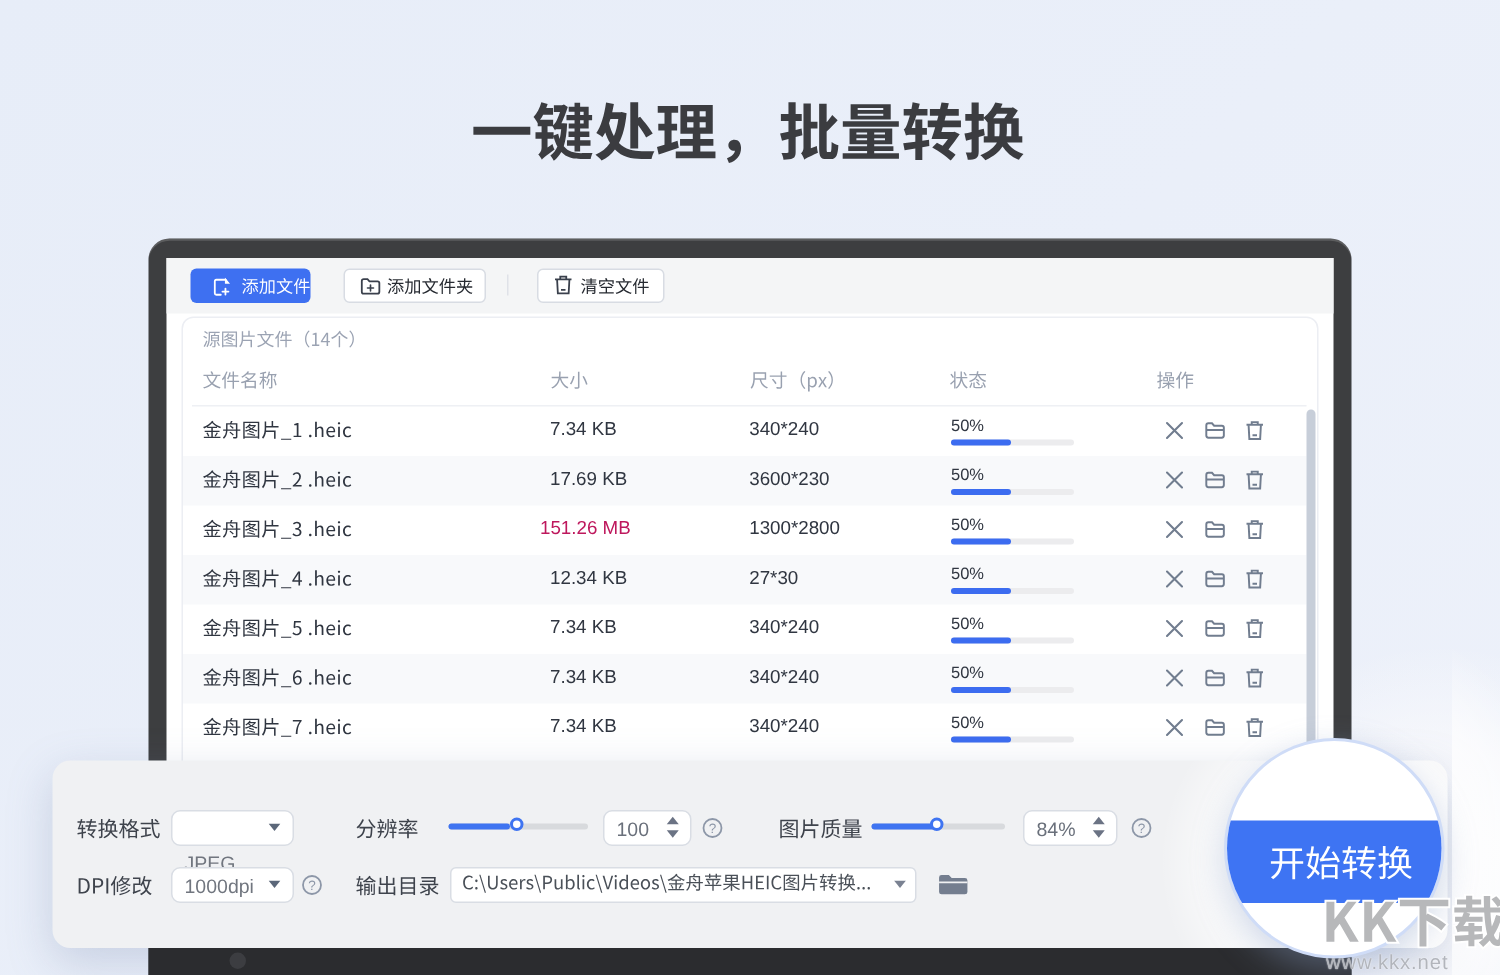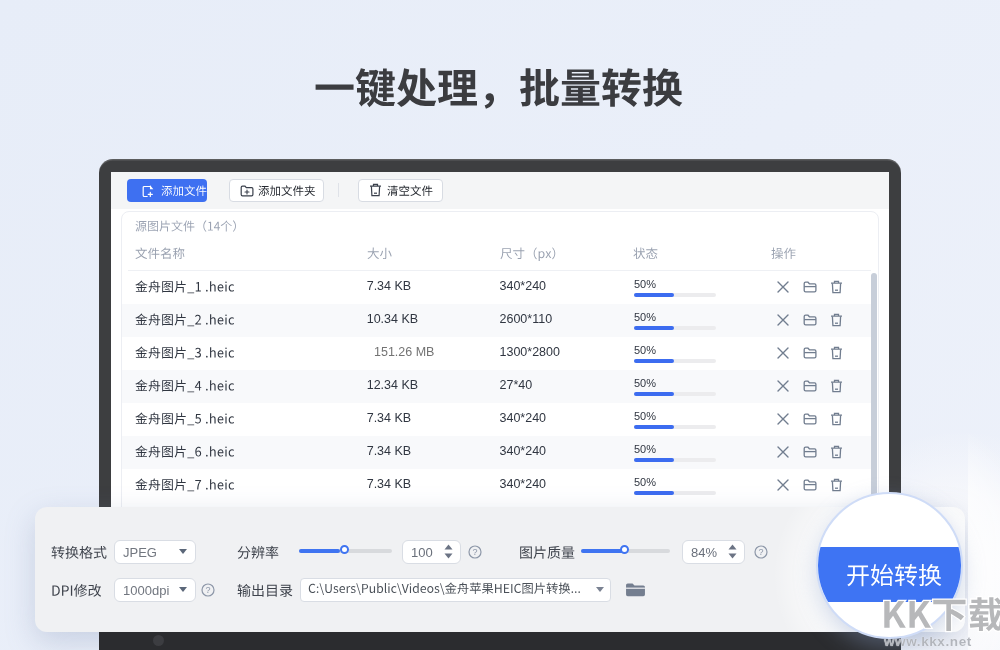--- a/index.html
+++ b/index.html
@@ -102,43 +102,43 @@
     <path d="M1 3.2 L12 3.2 M4.5 3 L4.5 1.4 L8.5 1.4 L8.5 3" fill="none" stroke="#717d8f" stroke-width="1.3"></path>
     <path d="M2.4 3.4 L2.9 12.6 L10.1 12.6 L10.6 3.4" fill="none" stroke="#717d8f" stroke-width="1.3"></path>
     <path d="M5 10.2 L8 10.2" stroke="#717d8f" stroke-width="1.3"></path>
   </svg>
 <div class="abs" style="left:121.5px;top:303.5px;width:749px;height:33px;background:#f8f9fb"></div>
 <div style="position:absolute;left:134.5px;top:311.4px">
     <svg width="101.8" height="17.3" viewBox="0 -13.4 101.8 17.3" style="display:block">
       <path fill="#303641" d="M2.5344 -2.7904C3.0208 -2.0608 3.52 -1.0496 3.7248 -0.43520000000000003L4.5568 -0.7936000000000001C4.352 -1.4208 3.8272000000000004 -2.3936 3.3280000000000003 -3.0976000000000004ZM9.3824 -3.1104000000000003C9.0624 -2.3936 8.4864 -1.3696000000000002 8.038400000000001 -0.7296L8.768 -0.4224C9.2288 -1.0112 9.8176 -1.9456 10.2912 -2.7520000000000002ZM6.3872 -10.8672C5.171200000000001 -8.96 2.8032 -7.462400000000001 0.384 -6.6816C0.64 -6.4512 0.896 -6.08 1.0496 -5.7984C1.7408000000000001 -6.0544 2.432 -6.3616 3.0848 -6.7328V-6.016H5.8624V-4.2752H1.4464000000000001V-3.3920000000000003H5.8624V-0.23040000000000002H0.8704000000000001V0.6528H11.955200000000001V-0.23040000000000002H6.873600000000001V-3.3920000000000003H11.3664V-4.2752H6.873600000000001V-6.016H9.7024V-6.8224C10.393600000000001 -6.4256 11.0976 -6.0928 11.763200000000001 -5.849600000000001C11.9168 -6.1056 12.2112 -6.4768 12.441600000000001 -6.6816C10.496 -7.296 8.217600000000001 -8.6272 6.9632000000000005 -10.0096L7.283200000000001 -10.4704ZM9.5488 -6.912H3.4048000000000003C4.5312 -7.5776 5.5680000000000005 -8.3968 6.412800000000001 -9.3312C7.2704 -8.448 8.384 -7.590400000000001 9.5488 -6.912Z M18.042 -7.3856C18.8356 -6.848000000000001 19.7316 -6.0544 20.1412 -5.5040000000000004L20.8196 -6.067200000000001C20.3844 -6.630400000000001 19.4628 -7.3984000000000005 18.682000000000002 -7.9104ZM17.9524 -3.0976000000000004C18.7844 -2.5472 19.7444 -1.7024000000000001 20.1924 -1.1264L20.870800000000003 -1.728C20.41 -2.3168 19.424400000000002 -3.1104000000000003 18.5924 -3.6352ZM18.9124 -10.7904C18.7972 -10.342400000000001 18.5796 -9.728 18.3748 -9.2416H15.7124V-5.4656V-5.107200000000001H13.7284V-4.2112H15.674000000000001C15.546000000000001 -2.624 15.0852 -0.8832000000000001 13.562000000000001 0.4096C13.7668 0.5376000000000001 14.1508 0.8704000000000001 14.2916 1.0624C15.9556 -0.3456 16.4804 -2.3936 16.6212 -4.2112H22.2788V-0.2944C22.2788 -0.07680000000000001 22.2148 0.0 21.9844 0.0C21.779600000000002 0.0128 21.037200000000002 0.0128 20.2692 -0.0128C20.41 0.2432 20.550800000000002 0.6656000000000001 20.5764 0.9344C21.651600000000002 0.9344 22.330000000000002 0.9216000000000001 22.7268 0.7552C23.123600000000003 0.5888 23.264400000000002 0.30720000000000003 23.264400000000002 -0.2816V-4.2112H25.21V-5.107200000000001H23.264400000000002V-9.2416H19.360400000000002C19.5908 -9.664 19.8468 -10.1632 20.0644 -10.649600000000001ZM16.6724 -8.345600000000001H22.2788V-5.107200000000001H16.6724V-5.4528Z M30.900000000000002 -3.5712C31.924 -3.3536 33.229600000000005 -2.9056 33.946400000000004 -2.5472L34.3432 -3.2C33.626400000000004 -3.5328000000000004 32.333600000000004 -3.9552 31.309600000000003 -4.16ZM29.62 -1.9456C31.386400000000002 -1.728 33.6008 -1.216 34.8296 -0.7808L35.252 -1.4976C34.010400000000004 -1.9072 31.796000000000003 -2.4064 30.068 -2.5984000000000003ZM27.1752 -10.1888V1.024H28.0968V0.4864H36.8776V1.024H37.8376V-10.1888ZM28.0968 -0.37120000000000003V-9.3184H36.8776V-0.37120000000000003ZM31.3992 -9.0624C30.7592 -8.0128 29.6584 -7.0144 28.5576 -6.3616C28.762400000000003 -6.2336 29.095200000000002 -5.9392000000000005 29.236 -5.7856000000000005C29.62 -6.0416 30.016800000000003 -6.348800000000001 30.413600000000002 -6.6944C30.797600000000003 -6.284800000000001 31.2712 -5.9008 31.7832 -5.5552C30.6952 -5.043200000000001 29.4664 -4.6592 28.3272 -4.4288C28.4936 -4.2496 28.698400000000003 -3.8784 28.788 -3.648C30.0424 -3.9424 31.386400000000002 -4.416 32.6024 -5.0688C33.6648 -4.4928 34.8808 -4.0576 36.0968 -3.7888C36.212 -4.0192000000000005 36.455200000000005 -4.352 36.6344 -4.518400000000001C35.508 -4.7232 34.381600000000006 -5.0688 33.3832 -5.5296C34.3432 -6.1568000000000005 35.1496 -6.8864 35.687200000000004 -7.7568L35.1368 -8.0768L34.996 -8.038400000000001H31.6808C31.8728 -8.281600000000001 32.052 -8.5248 32.205600000000004 -8.780800000000001ZM30.9384 -7.2064 31.028000000000002 -7.296H34.3432C33.882400000000004 -6.7968 33.268 -6.348800000000001 32.5768 -5.952C31.924 -6.3232 31.3608 -6.7456000000000005 30.9384 -7.2064Z M41.45400000000001 -10.4192V-6.1568000000000005C41.45400000000001 -3.8912 41.274800000000006 -1.5232 39.63640000000001 0.2944C39.8796 0.46080000000000004 40.22520000000001 0.8192 40.391600000000004 1.0496C41.56920000000001 -0.2432 42.09400000000001 -1.8048000000000002 42.29880000000001 -3.4176H47.7004V1.024H48.73720000000001V-4.4032H42.4012C42.439600000000006 -4.992 42.452400000000004 -5.5680000000000005 42.452400000000004 -6.1568000000000005V-6.4512H50.708400000000005V-7.436800000000001H47.098800000000004V-10.7392H46.08760000000001V-7.436800000000001H42.452400000000004V-10.4192Z M52.366400000000006 1.792H59.176V1.024H52.366400000000006Z M60.168400000000005 0.0H66.06920000000001V-1.0112H63.470800000000004C62.99720000000001 -1.0112 62.421200000000006 -0.9600000000000001 61.9348 -0.9216000000000001C64.13640000000001 -3.008 65.6212 -4.9152000000000005 65.6212 -6.7968C65.6212 -8.4608 64.5588 -9.5488 62.882000000000005 -9.5488C61.6916 -9.5488 60.872400000000006 -9.0112 60.117200000000004 -8.1792L60.7956 -7.5136C61.32040000000001 -8.1408 61.973200000000006 -8.601600000000001 62.741200000000006 -8.601600000000001C63.906000000000006 -8.601600000000001 64.4692 -7.8208 64.4692 -6.7456000000000005C64.4692 -5.1328000000000005 63.1124 -3.2640000000000002 60.168400000000005 -0.6912Z M71.85560000000001 0.16640000000000002C72.3164 0.16640000000000002 72.7004 -0.192 72.7004 -0.7168C72.7004 -1.2544 72.3164 -1.6128 71.85560000000001 -1.6128C71.382 -1.6128 71.0108 -1.2544 71.0108 -0.7168C71.0108 -0.192 71.382 0.16640000000000002 71.85560000000001 0.16640000000000002Z M75.06240000000001 0.0H76.24000000000001V-5.043200000000001C76.93120000000002 -5.7472 77.41760000000001 -6.1056 78.13440000000001 -6.1056C79.05600000000001 -6.1056 79.45280000000001 -5.5552 79.45280000000001 -4.2496V0.0H80.61760000000001V-4.4032C80.61760000000001 -6.1696 79.95200000000001 -7.1296 78.49280000000002 -7.1296C77.54560000000001 -7.1296 76.82880000000002 -6.6048 76.18880000000001 -5.9648L76.24000000000001 -7.3984000000000005V-10.1888H75.06240000000001Z M85.89800000000001 0.16640000000000002C86.8324 0.16640000000000002 87.57480000000001 -0.1408 88.17640000000002 -0.5376000000000001L87.7668 -1.3184C87.242 -0.9728 86.7044 -0.768 86.02600000000001 -0.768C84.70760000000001 -0.768 83.79880000000001 -1.7152 83.72200000000001 -3.2H88.4068C88.43240000000002 -3.3792 88.45800000000001 -3.6096000000000004 88.45800000000001 -3.8656C88.45800000000001 -5.849600000000001 87.45960000000001 -7.1296 85.6804 -7.1296C84.09320000000001 -7.1296 82.57000000000001 -5.7344 82.57000000000001 -3.4688000000000003C82.57000000000001 -1.1776 84.04200000000002 0.16640000000000002 85.89800000000001 0.16640000000000002ZM83.70920000000001 -4.032C83.85000000000001 -5.4144000000000005 84.72040000000001 -6.195200000000001 85.706 -6.195200000000001C86.79400000000001 -6.195200000000001 87.43400000000001 -5.44 87.43400000000001 -4.032Z M90.42320000000001 0.0H91.6008V-6.9504H90.42320000000001ZM91.01200000000001 -8.384C91.4728 -8.384 91.79280000000001 -8.6912 91.79280000000001 -9.1648C91.79280000000001 -9.6128 91.4728 -9.92 91.01200000000001 -9.92C90.55120000000001 -9.92 90.24400000000001 -9.6128 90.24400000000001 -9.1648C90.24400000000001 -8.6912 90.55120000000001 -8.384 91.01200000000001 -8.384Z M96.9324 0.16640000000000002C97.76440000000001 0.16640000000000002 98.558 -0.16640000000000002 99.18520000000001 -0.7040000000000001L98.67320000000001 -1.4976C98.238 -1.1136000000000001 97.6748 -0.8064 97.0348 -0.8064C95.7548 -0.8064 94.8844 -1.8688 94.8844 -3.4688000000000003C94.8844 -5.0688 95.80600000000001 -6.144 97.0732 -6.144C97.61080000000001 -6.144 98.0588 -5.9008 98.4556 -5.542400000000001L99.04440000000001 -6.3104000000000005C98.558 -6.7456000000000005 97.9308 -7.1296 97.022 -7.1296C95.23 -7.1296 93.6812 -5.7856000000000005 93.6812 -3.4688000000000003C93.6812 -1.1648 95.0892 0.16640000000000002 96.9324 0.16640000000000002Z"></path>
     </svg>
   </div>
-<div class="abs" style="left:366.7px;top:312.0px;font-size:12.5px;color:#303641">10.34 KB</div>
-<div class="abs" style="left:499.5px;top:312.0px;font-size:12.5px;color:#303641">2600*110</div>
+<div class="abs" style="left:366.7px;top:312.0px;font-size:12.5px;color:#303641">17.69 KB</div>
+<div class="abs" style="left:499.5px;top:312.0px;font-size:12.5px;color:#303641">3600*230</div>
 <div class="abs" style="left:634px;top:310.5px;font-size:11px;color:#303641">50%</div>
 <div class="abs" style="left:634px;top:326.0px;width:82px;height:3.5px;border-radius:2px;background:#ececee"></div>
 <div class="abs" style="left:634px;top:326.0px;width:40px;height:3.5px;border-radius:2px;background:#3c6cf0"></div>
 <svg style="position:absolute;left:777.0px;top:314.0px" width="12" height="12">
     <path d="M1 1 L11 11 M11 1 L1 11" stroke="#717d8f" stroke-width="1.4" stroke-linecap="round"></path>
   </svg>
 <svg style="position:absolute;left:803px;top:314.0px" width="14" height="12" viewBox="0 0 14 12">
     <path d="M1.2 2.6 Q1.2 1.2 2.6 1.2 L5 1.2 L6.4 2.8 L11.6 2.8 Q12.9 2.8 12.9 4.2 L12.9 9.4 Q12.9 10.8 11.5 10.8 L2.6 10.8 Q1.2 10.8 1.2 9.4 Z" fill="none" stroke="#717d8f" stroke-width="1.3"></path>
     <path d="M1.2 5.6 L12.9 5.6" stroke="#717d8f" stroke-width="1.3"></path>
   </svg>
 <svg style="position:absolute;left:829.5px;top:313.0px" width="13" height="14" viewBox="0 0 13 14">
     <path d="M1 3.2 L12 3.2 M4.5 3 L4.5 1.4 L8.5 1.4 L8.5 3" fill="none" stroke="#717d8f" stroke-width="1.3"></path>
     <path d="M2.4 3.4 L2.9 12.6 L10.1 12.6 L10.6 3.4" fill="none" stroke="#717d8f" stroke-width="1.3"></path>
     <path d="M5 10.2 L8 10.2" stroke="#717d8f" stroke-width="1.3"></path>
   </svg>
 <div style="position:absolute;left:134.5px;top:344.4px">
     <svg width="101.8" height="17.3" viewBox="0 -13.4 101.8 17.3" style="display:block">
       <path fill="#303641" d="M2.5344 -2.7904C3.0208 -2.0608 3.52 -1.0496 3.7248 -0.43520000000000003L4.5568 -0.7936000000000001C4.352 -1.4208 3.8272000000000004 -2.3936 3.3280000000000003 -3.0976000000000004ZM9.3824 -3.1104000000000003C9.0624 -2.3936 8.4864 -1.3696000000000002 8.038400000000001 -0.7296L8.768 -0.4224C9.2288 -1.0112 9.8176 -1.9456 10.2912 -2.7520000000000002ZM6.3872 -10.8672C5.171200000000001 -8.96 2.8032 -7.462400000000001 0.384 -6.6816C0.64 -6.4512 0.896 -6.08 1.0496 -5.7984C1.7408000000000001 -6.0544 2.432 -6.3616 3.0848 -6.7328V-6.016H5.8624V-4.2752H1.4464000000000001V-3.3920000000000003H5.8624V-0.23040000000000002H0.8704000000000001V0.6528H11.955200000000001V-0.23040000000000002H6.873600000000001V-3.3920000000000003H11.3664V-4.2752H6.873600000000001V-6.016H9.7024V-6.8224C10.393600000000001 -6.4256 11.0976 -6.0928 11.763200000000001 -5.849600000000001C11.9168 -6.1056 12.2112 -6.4768 12.441600000000001 -6.6816C10.496 -7.296 8.217600000000001 -8.6272 6.9632000000000005 -10.0096L7.283200000000001 -10.4704ZM9.5488 -6.912H3.4048000000000003C4.5312 -7.5776 5.5680000000000005 -8.3968 6.412800000000001 -9.3312C7.2704 -8.448 8.384 -7.590400000000001 9.5488 -6.912Z M18.042 -7.3856C18.8356 -6.848000000000001 19.7316 -6.0544 20.1412 -5.5040000000000004L20.8196 -6.067200000000001C20.3844 -6.630400000000001 19.4628 -7.3984000000000005 18.682000000000002 -7.9104ZM17.9524 -3.0976000000000004C18.7844 -2.5472 19.7444 -1.7024000000000001 20.1924 -1.1264L20.870800000000003 -1.728C20.41 -2.3168 19.424400000000002 -3.1104000000000003 18.5924 -3.6352ZM18.9124 -10.7904C18.7972 -10.342400000000001 18.5796 -9.728 18.3748 -9.2416H15.7124V-5.4656V-5.107200000000001H13.7284V-4.2112H15.674000000000001C15.546000000000001 -2.624 15.0852 -0.8832000000000001 13.562000000000001 0.4096C13.7668 0.5376000000000001 14.1508 0.8704000000000001 14.2916 1.0624C15.9556 -0.3456 16.4804 -2.3936 16.6212 -4.2112H22.2788V-0.2944C22.2788 -0.07680000000000001 22.2148 0.0 21.9844 0.0C21.779600000000002 0.0128 21.037200000000002 0.0128 20.2692 -0.0128C20.41 0.2432 20.550800000000002 0.6656000000000001 20.5764 0.9344C21.651600000000002 0.9344 22.330000000000002 0.9216000000000001 22.7268 0.7552C23.123600000000003 0.5888 23.264400000000002 0.30720000000000003 23.264400000000002 -0.2816V-4.2112H25.21V-5.107200000000001H23.264400000000002V-9.2416H19.360400000000002C19.5908 -9.664 19.8468 -10.1632 20.0644 -10.649600000000001ZM16.6724 -8.345600000000001H22.2788V-5.107200000000001H16.6724V-5.4528Z M30.900000000000002 -3.5712C31.924 -3.3536 33.229600000000005 -2.9056 33.946400000000004 -2.5472L34.3432 -3.2C33.626400000000004 -3.5328000000000004 32.333600000000004 -3.9552 31.309600000000003 -4.16ZM29.62 -1.9456C31.386400000000002 -1.728 33.6008 -1.216 34.8296 -0.7808L35.252 -1.4976C34.010400000000004 -1.9072 31.796000000000003 -2.4064 30.068 -2.5984000000000003ZM27.1752 -10.1888V1.024H28.0968V0.4864H36.8776V1.024H37.8376V-10.1888ZM28.0968 -0.37120000000000003V-9.3184H36.8776V-0.37120000000000003ZM31.3992 -9.0624C30.7592 -8.0128 29.6584 -7.0144 28.5576 -6.3616C28.762400000000003 -6.2336 29.095200000000002 -5.9392000000000005 29.236 -5.7856000000000005C29.62 -6.0416 30.016800000000003 -6.348800000000001 30.413600000000002 -6.6944C30.797600000000003 -6.284800000000001 31.2712 -5.9008 31.7832 -5.5552C30.6952 -5.043200000000001 29.4664 -4.6592 28.3272 -4.4288C28.4936 -4.2496 28.698400000000003 -3.8784 28.788 -3.648C30.0424 -3.9424 31.386400000000002 -4.416 32.6024 -5.0688C33.6648 -4.4928 34.8808 -4.0576 36.0968 -3.7888C36.212 -4.0192000000000005 36.455200000000005 -4.352 36.6344 -4.518400000000001C35.508 -4.7232 34.381600000000006 -5.0688 33.3832 -5.5296C34.3432 -6.1568000000000005 35.1496 -6.8864 35.687200000000004 -7.7568L35.1368 -8.0768L34.996 -8.038400000000001H31.6808C31.8728 -8.281600000000001 32.052 -8.5248 32.205600000000004 -8.780800000000001ZM30.9384 -7.2064 31.028000000000002 -7.296H34.3432C33.882400000000004 -6.7968 33.268 -6.348800000000001 32.5768 -5.952C31.924 -6.3232 31.3608 -6.7456000000000005 30.9384 -7.2064Z M41.45400000000001 -10.4192V-6.1568000000000005C41.45400000000001 -3.8912 41.274800000000006 -1.5232 39.63640000000001 0.2944C39.8796 0.46080000000000004 40.22520000000001 0.8192 40.391600000000004 1.0496C41.56920000000001 -0.2432 42.09400000000001 -1.8048000000000002 42.29880000000001 -3.4176H47.7004V1.024H48.73720000000001V-4.4032H42.4012C42.439600000000006 -4.992 42.452400000000004 -5.5680000000000005 42.452400000000004 -6.1568000000000005V-6.4512H50.708400000000005V-7.436800000000001H47.098800000000004V-10.7392H46.08760000000001V-7.436800000000001H42.452400000000004V-10.4192Z M52.366400000000006 1.792H59.176V1.024H52.366400000000006Z M62.9716 0.16640000000000002C64.64840000000001 0.16640000000000002 65.9924 -0.8320000000000001 65.9924 -2.5088C65.9924 -3.8016 65.1092 -4.6208 64.00840000000001 -4.889600000000001V-4.953600000000001C65.0068 -5.2992 65.67240000000001 -6.067200000000001 65.67240000000001 -7.2064C65.67240000000001 -8.6912 64.52040000000001 -9.5488 62.93320000000001 -9.5488C61.858000000000004 -9.5488 61.026 -9.0752 60.322 -8.4352L60.949200000000005 -7.6928C61.4868 -8.230400000000001 62.1396 -8.601600000000001 62.894800000000004 -8.601600000000001C63.8804 -8.601600000000001 64.482 -8.0128 64.482 -7.1168000000000005C64.482 -6.1056 63.8292 -5.324800000000001 61.8836 -5.324800000000001V-4.4288C64.0596 -4.4288 64.802 -3.6864000000000003 64.802 -2.5472C64.802 -1.472 64.02120000000001 -0.8064 62.894800000000004 -0.8064C61.83240000000001 -0.8064 61.128400000000006 -1.3184 60.578 -1.8816000000000002L59.976400000000005 -1.1264C60.5908 -0.448 61.51240000000001 0.16640000000000002 62.9716 0.16640000000000002Z M71.85560000000001 0.16640000000000002C72.3164 0.16640000000000002 72.7004 -0.192 72.7004 -0.7168C72.7004 -1.2544 72.3164 -1.6128 71.85560000000001 -1.6128C71.382 -1.6128 71.0108 -1.2544 71.0108 -0.7168C71.0108 -0.192 71.382 0.16640000000000002 71.85560000000001 0.16640000000000002Z M75.06240000000001 0.0H76.24000000000001V-5.043200000000001C76.93120000000002 -5.7472 77.41760000000001 -6.1056 78.13440000000001 -6.1056C79.05600000000001 -6.1056 79.45280000000001 -5.5552 79.45280000000001 -4.2496V0.0H80.61760000000001V-4.4032C80.61760000000001 -6.1696 79.95200000000001 -7.1296 78.49280000000002 -7.1296C77.54560000000001 -7.1296 76.82880000000002 -6.6048 76.18880000000001 -5.9648L76.24000000000001 -7.3984000000000005V-10.1888H75.06240000000001Z M85.89800000000001 0.16640000000000002C86.8324 0.16640000000000002 87.57480000000001 -0.1408 88.17640000000002 -0.5376000000000001L87.7668 -1.3184C87.242 -0.9728 86.7044 -0.768 86.02600000000001 -0.768C84.70760000000001 -0.768 83.79880000000001 -1.7152 83.72200000000001 -3.2H88.4068C88.43240000000002 -3.3792 88.45800000000001 -3.6096000000000004 88.45800000000001 -3.8656C88.45800000000001 -5.849600000000001 87.45960000000001 -7.1296 85.6804 -7.1296C84.09320000000001 -7.1296 82.57000000000001 -5.7344 82.57000000000001 -3.4688000000000003C82.57000000000001 -1.1776 84.04200000000002 0.16640000000000002 85.89800000000001 0.16640000000000002ZM83.70920000000001 -4.032C83.85000000000001 -5.4144000000000005 84.72040000000001 -6.195200000000001 85.706 -6.195200000000001C86.79400000000001 -6.195200000000001 87.43400000000001 -5.44 87.43400000000001 -4.032Z M90.42320000000001 0.0H91.6008V-6.9504H90.42320000000001ZM91.01200000000001 -8.384C91.4728 -8.384 91.79280000000001 -8.6912 91.79280000000001 -9.1648C91.79280000000001 -9.6128 91.4728 -9.92 91.01200000000001 -9.92C90.55120000000001 -9.92 90.24400000000001 -9.6128 90.24400000000001 -9.1648C90.24400000000001 -8.6912 90.55120000000001 -8.384 91.01200000000001 -8.384Z M96.9324 0.16640000000000002C97.76440000000001 0.16640000000000002 98.558 -0.16640000000000002 99.18520000000001 -0.7040000000000001L98.67320000000001 -1.4976C98.238 -1.1136000000000001 97.6748 -0.8064 97.0348 -0.8064C95.7548 -0.8064 94.8844 -1.8688 94.8844 -3.4688000000000003C94.8844 -5.0688 95.80600000000001 -6.144 97.0732 -6.144C97.61080000000001 -6.144 98.0588 -5.9008 98.4556 -5.542400000000001L99.04440000000001 -6.3104000000000005C98.558 -6.7456000000000005 97.9308 -7.1296 97.022 -7.1296C95.23 -7.1296 93.6812 -5.7856000000000005 93.6812 -3.4688000000000003C93.6812 -1.1648 95.0892 0.16640000000000002 96.9324 0.16640000000000002Z"></path>
     </svg>
   </div>
-<div class="abs" style="left:374px;top:345.0px;font-size:12.5px;color:#737373">151.26 MB</div>
+<div class="abs" style="left:360px;top:345.0px;font-size:12.5px;color:#be185d">151.26 MB</div>
 <div class="abs" style="left:499.5px;top:345.0px;font-size:12.5px;color:#303641">1300*2800</div>
 <div class="abs" style="left:634px;top:343.5px;font-size:11px;color:#303641">50%</div>
 <div class="abs" style="left:634px;top:359.0px;width:82px;height:3.5px;border-radius:2px;background:#ececee"></div>
 <div class="abs" style="left:634px;top:359.0px;width:40px;height:3.5px;border-radius:2px;background:#3c6cf0"></div>
 <svg style="position:absolute;left:777.0px;top:347.0px" width="12" height="12">
     <path d="M1 1 L11 11 M11 1 L1 11" stroke="#717d8f" stroke-width="1.4" stroke-linecap="round"></path>
   </svg>
 <svg style="position:absolute;left:803px;top:347.0px" width="14" height="12" viewBox="0 0 14 12">
     <path d="M1.2 2.6 Q1.2 1.2 2.6 1.2 L5 1.2 L6.4 2.8 L11.6 2.8 Q12.9 2.8 12.9 4.2 L12.9 9.4 Q12.9 10.8 11.5 10.8 L2.6 10.8 Q1.2 10.8 1.2 9.4 Z" fill="none" stroke="#717d8f" stroke-width="1.3"></path>
     <path d="M1.2 5.6 L12.9 5.6" stroke="#717d8f" stroke-width="1.3"></path>
@@ -148,21 +148,21 @@
     <path d="M2.4 3.4 L2.9 12.6 L10.1 12.6 L10.6 3.4" fill="none" stroke="#717d8f" stroke-width="1.3"></path>
     <path d="M5 10.2 L8 10.2" stroke="#717d8f" stroke-width="1.3"></path>
   </svg>
 <div class="abs" style="left:121.5px;top:369.5px;width:749px;height:33px;background:#f8f9fb"></div>
 <div style="position:absolute;left:134.5px;top:377.4px">
     <svg width="101.8" height="17.3" viewBox="0 -13.4 101.8 17.3" style="display:block">
       <path fill="#303641" d="M2.5344 -2.7904C3.0208 -2.0608 3.52 -1.0496 3.7248 -0.43520000000000003L4.5568 -0.7936000000000001C4.352 -1.4208 3.8272000000000004 -2.3936 3.3280000000000003 -3.0976000000000004ZM9.3824 -3.1104000000000003C9.0624 -2.3936 8.4864 -1.3696000000000002 8.038400000000001 -0.7296L8.768 -0.4224C9.2288 -1.0112 9.8176 -1.9456 10.2912 -2.7520000000000002ZM6.3872 -10.8672C5.171200000000001 -8.96 2.8032 -7.462400000000001 0.384 -6.6816C0.64 -6.4512 0.896 -6.08 1.0496 -5.7984C1.7408000000000001 -6.0544 2.432 -6.3616 3.0848 -6.7328V-6.016H5.8624V-4.2752H1.4464000000000001V-3.3920000000000003H5.8624V-0.23040000000000002H0.8704000000000001V0.6528H11.955200000000001V-0.23040000000000002H6.873600000000001V-3.3920000000000003H11.3664V-4.2752H6.873600000000001V-6.016H9.7024V-6.8224C10.393600000000001 -6.4256 11.0976 -6.0928 11.763200000000001 -5.849600000000001C11.9168 -6.1056 12.2112 -6.4768 12.441600000000001 -6.6816C10.496 -7.296 8.217600000000001 -8.6272 6.9632000000000005 -10.0096L7.283200000000001 -10.4704ZM9.5488 -6.912H3.4048000000000003C4.5312 -7.5776 5.5680000000000005 -8.3968 6.412800000000001 -9.3312C7.2704 -8.448 8.384 -7.590400000000001 9.5488 -6.912Z M18.042 -7.3856C18.8356 -6.848000000000001 19.7316 -6.0544 20.1412 -5.5040000000000004L20.8196 -6.067200000000001C20.3844 -6.630400000000001 19.4628 -7.3984000000000005 18.682000000000002 -7.9104ZM17.9524 -3.0976000000000004C18.7844 -2.5472 19.7444 -1.7024000000000001 20.1924 -1.1264L20.870800000000003 -1.728C20.41 -2.3168 19.424400000000002 -3.1104000000000003 18.5924 -3.6352ZM18.9124 -10.7904C18.7972 -10.342400000000001 18.5796 -9.728 18.3748 -9.2416H15.7124V-5.4656V-5.107200000000001H13.7284V-4.2112H15.674000000000001C15.546000000000001 -2.624 15.0852 -0.8832000000000001 13.562000000000001 0.4096C13.7668 0.5376000000000001 14.1508 0.8704000000000001 14.2916 1.0624C15.9556 -0.3456 16.4804 -2.3936 16.6212 -4.2112H22.2788V-0.2944C22.2788 -0.07680000000000001 22.2148 0.0 21.9844 0.0C21.779600000000002 0.0128 21.037200000000002 0.0128 20.2692 -0.0128C20.41 0.2432 20.550800000000002 0.6656000000000001 20.5764 0.9344C21.651600000000002 0.9344 22.330000000000002 0.9216000000000001 22.7268 0.7552C23.123600000000003 0.5888 23.264400000000002 0.30720000000000003 23.264400000000002 -0.2816V-4.2112H25.21V-5.107200000000001H23.264400000000002V-9.2416H19.360400000000002C19.5908 -9.664 19.8468 -10.1632 20.0644 -10.649600000000001ZM16.6724 -8.345600000000001H22.2788V-5.107200000000001H16.6724V-5.4528Z M30.900000000000002 -3.5712C31.924 -3.3536 33.229600000000005 -2.9056 33.946400000000004 -2.5472L34.3432 -3.2C33.626400000000004 -3.5328000000000004 32.333600000000004 -3.9552 31.309600000000003 -4.16ZM29.62 -1.9456C31.386400000000002 -1.728 33.6008 -1.216 34.8296 -0.7808L35.252 -1.4976C34.010400000000004 -1.9072 31.796000000000003 -2.4064 30.068 -2.5984000000000003ZM27.1752 -10.1888V1.024H28.0968V0.4864H36.8776V1.024H37.8376V-10.1888ZM28.0968 -0.37120000000000003V-9.3184H36.8776V-0.37120000000000003ZM31.3992 -9.0624C30.7592 -8.0128 29.6584 -7.0144 28.5576 -6.3616C28.762400000000003 -6.2336 29.095200000000002 -5.9392000000000005 29.236 -5.7856000000000005C29.62 -6.0416 30.016800000000003 -6.348800000000001 30.413600000000002 -6.6944C30.797600000000003 -6.284800000000001 31.2712 -5.9008 31.7832 -5.5552C30.6952 -5.043200000000001 29.4664 -4.6592 28.3272 -4.4288C28.4936 -4.2496 28.698400000000003 -3.8784 28.788 -3.648C30.0424 -3.9424 31.386400000000002 -4.416 32.6024 -5.0688C33.6648 -4.4928 34.8808 -4.0576 36.0968 -3.7888C36.212 -4.0192000000000005 36.455200000000005 -4.352 36.6344 -4.518400000000001C35.508 -4.7232 34.381600000000006 -5.0688 33.3832 -5.5296C34.3432 -6.1568000000000005 35.1496 -6.8864 35.687200000000004 -7.7568L35.1368 -8.0768L34.996 -8.038400000000001H31.6808C31.8728 -8.281600000000001 32.052 -8.5248 32.205600000000004 -8.780800000000001ZM30.9384 -7.2064 31.028000000000002 -7.296H34.3432C33.882400000000004 -6.7968 33.268 -6.348800000000001 32.5768 -5.952C31.924 -6.3232 31.3608 -6.7456000000000005 30.9384 -7.2064Z M41.45400000000001 -10.4192V-6.1568000000000005C41.45400000000001 -3.8912 41.274800000000006 -1.5232 39.63640000000001 0.2944C39.8796 0.46080000000000004 40.22520000000001 0.8192 40.391600000000004 1.0496C41.56920000000001 -0.2432 42.09400000000001 -1.8048000000000002 42.29880000000001 -3.4176H47.7004V1.024H48.73720000000001V-4.4032H42.4012C42.439600000000006 -4.992 42.452400000000004 -5.5680000000000005 42.452400000000004 -6.1568000000000005V-6.4512H50.708400000000005V-7.436800000000001H47.098800000000004V-10.7392H46.08760000000001V-7.436800000000001H42.452400000000004V-10.4192Z M52.366400000000006 1.792H59.176V1.024H52.366400000000006Z M63.9572 0.0H65.058V-2.5856000000000003H66.3124V-3.52H65.058V-9.3824H63.76520000000001L59.861200000000004 -3.3536V-2.5856000000000003H63.9572ZM63.9572 -3.52H61.077200000000005L63.214800000000004 -6.720000000000001C63.4836 -7.1808000000000005 63.7396 -7.654400000000001 63.970000000000006 -8.102400000000001H64.02120000000001C63.9956 -7.6288 63.9572 -6.8608 63.9572 -6.4Z M71.85560000000001 0.16640000000000002C72.3164 0.16640000000000002 72.7004 -0.192 72.7004 -0.7168C72.7004 -1.2544 72.3164 -1.6128 71.85560000000001 -1.6128C71.382 -1.6128 71.0108 -1.2544 71.0108 -0.7168C71.0108 -0.192 71.382 0.16640000000000002 71.85560000000001 0.16640000000000002Z M75.06240000000001 0.0H76.24000000000001V-5.043200000000001C76.93120000000002 -5.7472 77.41760000000001 -6.1056 78.13440000000001 -6.1056C79.05600000000001 -6.1056 79.45280000000001 -5.5552 79.45280000000001 -4.2496V0.0H80.61760000000001V-4.4032C80.61760000000001 -6.1696 79.95200000000001 -7.1296 78.49280000000002 -7.1296C77.54560000000001 -7.1296 76.82880000000002 -6.6048 76.18880000000001 -5.9648L76.24000000000001 -7.3984000000000005V-10.1888H75.06240000000001Z M85.89800000000001 0.16640000000000002C86.8324 0.16640000000000002 87.57480000000001 -0.1408 88.17640000000002 -0.5376000000000001L87.7668 -1.3184C87.242 -0.9728 86.7044 -0.768 86.02600000000001 -0.768C84.70760000000001 -0.768 83.79880000000001 -1.7152 83.72200000000001 -3.2H88.4068C88.43240000000002 -3.3792 88.45800000000001 -3.6096000000000004 88.45800000000001 -3.8656C88.45800000000001 -5.849600000000001 87.45960000000001 -7.1296 85.6804 -7.1296C84.09320000000001 -7.1296 82.57000000000001 -5.7344 82.57000000000001 -3.4688000000000003C82.57000000000001 -1.1776 84.04200000000002 0.16640000000000002 85.89800000000001 0.16640000000000002ZM83.70920000000001 -4.032C83.85000000000001 -5.4144000000000005 84.72040000000001 -6.195200000000001 85.706 -6.195200000000001C86.79400000000001 -6.195200000000001 87.43400000000001 -5.44 87.43400000000001 -4.032Z M90.42320000000001 0.0H91.6008V-6.9504H90.42320000000001ZM91.01200000000001 -8.384C91.4728 -8.384 91.79280000000001 -8.6912 91.79280000000001 -9.1648C91.79280000000001 -9.6128 91.4728 -9.92 91.01200000000001 -9.92C90.55120000000001 -9.92 90.24400000000001 -9.6128 90.24400000000001 -9.1648C90.24400000000001 -8.6912 90.55120000000001 -8.384 91.01200000000001 -8.384Z M96.9324 0.16640000000000002C97.76440000000001 0.16640000000000002 98.558 -0.16640000000000002 99.18520000000001 -0.7040000000000001L98.67320000000001 -1.4976C98.238 -1.1136000000000001 97.6748 -0.8064 97.0348 -0.8064C95.7548 -0.8064 94.8844 -1.8688 94.8844 -3.4688000000000003C94.8844 -5.0688 95.80600000000001 -6.144 97.0732 -6.144C97.61080000000001 -6.144 98.0588 -5.9008 98.4556 -5.542400000000001L99.04440000000001 -6.3104000000000005C98.558 -6.7456000000000005 97.9308 -7.1296 97.022 -7.1296C95.23 -7.1296 93.6812 -5.7856000000000005 93.6812 -3.4688000000000003C93.6812 -1.1648 95.0892 0.16640000000000002 96.9324 0.16640000000000002Z"></path>
     </svg>
   </div>
 <div class="abs" style="left:366.7px;top:378.0px;font-size:12.5px;color:#303641">12.34 KB</div>
-<div class="abs" style="left:499.5px;top:378.0px;font-size:12.5px;color:#303641">27*40</div>
+<div class="abs" style="left:499.5px;top:378.0px;font-size:12.5px;color:#303641">27*30</div>
 <div class="abs" style="left:634px;top:376.5px;font-size:11px;color:#303641">50%</div>
 <div class="abs" style="left:634px;top:392.0px;width:82px;height:3.5px;border-radius:2px;background:#ececee"></div>
 <div class="abs" style="left:634px;top:392.0px;width:40px;height:3.5px;border-radius:2px;background:#3c6cf0"></div>
 <svg style="position:absolute;left:777.0px;top:380.0px" width="12" height="12">
     <path d="M1 1 L11 11 M11 1 L1 11" stroke="#717d8f" stroke-width="1.4" stroke-linecap="round"></path>
   </svg>
 <svg style="position:absolute;left:803px;top:380.0px" width="14" height="12" viewBox="0 0 14 12">
     <path d="M1.2 2.6 Q1.2 1.2 2.6 1.2 L5 1.2 L6.4 2.8 L11.6 2.8 Q12.9 2.8 12.9 4.2 L12.9 9.4 Q12.9 10.8 11.5 10.8 L2.6 10.8 Q1.2 10.8 1.2 9.4 Z" fill="none" stroke="#717d8f" stroke-width="1.3"></path>
     <path d="M1.2 5.6 L12.9 5.6" stroke="#717d8f" stroke-width="1.3"></path>
   </svg>
@@ -264,21 +264,21 @@
     <svg width="52.6" height="18.9" viewBox="0 -14.7 52.6 18.9" style="display:block">
       <path fill="#3e434c" d="M1.414 0.0H4.032C7.126 0.0 8.806000000000001 -1.9180000000000001 8.806000000000001 -5.166C8.806000000000001 -8.442 7.126 -10.262 3.976 -10.262H1.414ZM2.702 -1.064V-9.212H3.864C6.2860000000000005 -9.212 7.476 -7.7700000000000005 7.476 -5.166C7.476 -2.576 6.2860000000000005 -1.064 3.864 -1.064Z M11.046 0.0H12.334V-4.088H14.027999999999999C16.282 -4.088 17.808 -5.082 17.808 -7.252C17.808 -9.492 16.268 -10.262 13.972 -10.262H11.046ZM12.334 -5.138V-9.212H13.803999999999998C15.61 -9.212 16.52 -8.75 16.52 -7.252C16.52 -5.782 15.666 -5.138 13.86 -5.138Z M19.908 0.0H21.195999999999998V-10.262H19.908Z M32.368 -5.404C31.612000000000002 -4.676 30.198 -4.018 28.951999999999998 -3.64C29.148 -3.472 29.4 -3.22 29.54 -3.0100000000000002C30.87 -3.458 32.312 -4.186 33.166 -5.0680000000000005ZM33.712 -4.018C32.76 -3.024 30.912 -2.226 29.134 -1.82C29.344 -1.624 29.554000000000002 -1.33 29.68 -1.12C31.57 -1.6380000000000001 33.432 -2.5060000000000002 34.496 -3.682ZM35.014 -2.5060000000000002C33.768 -1.064 31.192 -0.168 28.378 0.23800000000000002C28.588 0.462 28.812 0.8260000000000001 28.924 1.078C31.892 0.56 34.524 -0.448 35.924 -2.114ZM26.88 -7.854V-1.092H27.776V-7.854ZM30.338 -9.352H34.244C33.768 -8.582 33.082 -7.924 32.284 -7.392C31.416 -7.98 30.772 -8.666 30.338 -9.352ZM30.506 -11.774000000000001C29.918 -10.262 28.91 -8.806000000000001 27.776 -7.868C28.014 -7.728 28.406 -7.42 28.588 -7.252C29.008 -7.644 29.428 -8.106 29.834 -8.624C30.226 -8.036 30.772 -7.448 31.458 -6.916C30.352 -6.328 29.064 -5.936 27.79 -5.698C27.972 -5.502 28.196 -5.124 28.294 -4.9C29.694 -5.194 31.066000000000003 -5.656 32.256 -6.356C33.18 -5.768 34.3 -5.292 35.616 -4.984C35.742000000000004 -5.222 36.008 -5.628 36.204 -5.824C35.014 -6.048 33.978 -6.426 33.096000000000004 -6.888C34.174 -7.672000000000001 35.056 -8.68 35.588 -9.968L34.986000000000004 -10.276L34.79 -10.234H30.856C31.094 -10.654 31.29 -11.088000000000001 31.472 -11.522ZM25.886 -11.676C25.214 -9.506 24.094 -7.364 22.876 -5.964C23.058 -5.698 23.338 -5.138 23.422 -4.886C23.884 -5.432 24.318 -6.048 24.738 -6.734V1.12H25.732V-8.596C26.166 -9.492 26.544 -10.458 26.852 -11.41Z M45.024 -8.19H47.908C47.614000000000004 -6.356 47.166000000000004 -4.8020000000000005 46.480000000000004 -3.5140000000000002C45.794000000000004 -4.83 45.304 -6.37 44.968 -8.036ZM37.660000000000004 -10.78V-9.744H41.594V-6.776H37.842000000000006V-1.442C37.842000000000006 -0.924 37.618 -0.742 37.408 -0.644C37.59 -0.378 37.758 0.14 37.828 0.448C38.150000000000006 0.182 38.668000000000006 -0.084 42.742000000000004 -1.6380000000000001C42.7 -1.8760000000000001 42.63 -2.324 42.61600000000001 -2.632L38.906000000000006 -1.302V-5.74H42.602000000000004L42.532000000000004 -5.656C42.756 -5.488 43.176 -5.082 43.344 -4.9C43.708000000000006 -5.39 44.044000000000004 -5.95 44.338 -6.566C44.730000000000004 -5.0680000000000005 45.220000000000006 -3.696 45.864000000000004 -2.5340000000000003C45.024 -1.358 43.904 -0.448 42.42 0.224C42.63 0.448 42.938 0.924 43.050000000000004 1.176C44.478 0.462 45.598000000000006 -0.434 46.480000000000004 -1.554C47.25 -0.448 48.21600000000001 0.448 49.406000000000006 1.05C49.574000000000005 0.77 49.896 0.378 50.148 0.168C48.902 -0.406 47.908 -1.316 47.11 -2.478C48.034000000000006 -4.0040000000000004 48.622 -5.88 49.0 -8.19H49.92400000000001V-9.17H45.36C45.598000000000006 -9.94 45.80800000000001 -10.752 45.976000000000006 -11.578L44.940000000000005 -11.76C44.506 -9.464 43.736000000000004 -7.238 42.63 -5.782V-10.78Z"></path>
     </svg>
   </div>
 <div style="position:absolute;left:237px;top:580.5px">
     <svg width="58.0" height="18.9" viewBox="0 -14.7 58.0 18.9" style="display:block">
       <path fill="#3e434c" d="M10.276 -6.258V-1.19H11.102V-6.258ZM12.054 -6.776V-0.07C12.054 0.084 11.998000000000001 0.126 11.844 0.14C11.662 0.14 11.102 0.14 10.458 0.126C10.598 0.378 10.71 0.756 10.738 0.994C11.564 0.994 12.124 0.98 12.46 0.84C12.81 0.686 12.908 0.434 12.908 -0.07V-6.776ZM0.994 -4.62C1.106 -4.732 1.512 -4.816 1.96 -4.816H3.0660000000000003V-2.884C2.128 -2.66 1.26 -2.464 0.588 -2.338L0.8260000000000001 -1.344L3.0660000000000003 -1.9180000000000001V1.106H3.99V-2.156L5.152 -2.464L5.0680000000000005 -3.346L3.99 -3.094V-4.816H5.11V-5.782H3.99V-7.91H3.0660000000000003V-5.782H1.848C2.212 -6.7620000000000005 2.562 -7.924 2.842 -9.128H5.138V-10.08H3.0380000000000003C3.15 -10.584 3.234 -11.088000000000001 3.3040000000000003 -11.578L2.324 -11.746C2.2680000000000002 -11.200000000000001 2.198 -10.626 2.1 -10.08H0.658V-9.128H1.9180000000000001C1.666 -7.966 1.4000000000000001 -7.014 1.274 -6.65C1.078 -6.0200000000000005 0.91 -5.572 0.672 -5.502C0.784 -5.264 0.9380000000000001 -4.816 0.994 -4.62ZM9.226 -11.802C8.302 -10.332 6.566 -8.946 4.872 -8.162C5.124 -7.952 5.404 -7.63 5.558 -7.378C5.936 -7.574 6.314 -7.798 6.678 -8.036V-7.448H11.858V-8.134C12.208 -7.924 12.586 -7.714 12.964 -7.518C13.09 -7.798 13.384 -8.134 13.636000000000001 -8.344C12.166 -8.974 10.836 -9.772 9.772 -10.962L10.08 -11.424ZM7.0840000000000005 -8.316C7.868 -8.89 8.61 -9.562 9.226 -10.276C9.94 -9.492 10.71 -8.862 11.564 -8.316ZM8.596 -5.684V-4.578H6.678V-5.684ZM5.8100000000000005 -6.524V1.064H6.678V-1.82H8.596V0.014C8.596 0.14 8.568 0.168 8.456 0.182C8.316 0.182 7.952 0.182 7.518 0.168C7.644 0.42 7.756 0.798 7.784 1.036C8.386000000000001 1.036 8.82 1.036 9.114 0.882C9.408 0.728 9.478 0.462 9.478 0.014V-6.524ZM6.678 -3.766H8.596V-2.618H6.678Z M15.456 -4.774V0.294H25.396V1.092H26.53V-4.774H25.396V-0.756H21.546V-5.656H25.97V-10.5H24.836V-6.678H21.546V-11.746H20.398V-6.678H17.192V-10.486H16.1V-5.656H20.398V-0.756H16.618V-4.774Z M31.262 -6.58H38.626V-4.2700000000000005H31.262ZM31.262 -7.588V-9.856H38.626V-7.588ZM31.262 -3.262H38.626V-0.9380000000000001H31.262ZM30.212 -10.892V1.036H31.262V0.084H38.626V1.036H39.718V-10.892Z M43.876 -4.438C44.786 -3.934 45.892 -3.136 46.424 -2.604L47.166 -3.332C46.606 -3.864 45.472 -4.606 44.59 -5.082ZM43.876 -10.976V-10.01H52.36L52.304 -8.722H44.296V-7.756H52.248L52.164 -6.468H42.938V-5.53H48.454V-2.968C46.424 -2.128 44.31 -1.274 42.952 -0.756L43.512 0.182C44.884 -0.406 46.718 -1.19 48.454 -1.96V-0.028C48.454 0.168 48.384 0.224 48.16 0.23800000000000002C47.936 0.252 47.152 0.252 46.326 0.224C46.466 0.49 46.634 0.882 46.69 1.1480000000000001C47.782 1.1480000000000001 48.496 1.1480000000000001 48.93 0.994C49.378 0.84 49.518 0.588 49.518 -0.014V-3.3040000000000003C50.722 -1.484 52.472 -0.126 54.656 0.56C54.796 0.28 55.118 -0.126 55.342 -0.35000000000000003C53.83 -0.756 52.513999999999996 -1.498 51.45 -2.478C52.346000000000004 -3.024 53.396 -3.8080000000000003 54.236000000000004 -4.522L53.34 -5.18C52.71 -4.55 51.674 -3.724 50.806 -3.136C50.288 -3.724 49.854 -4.396 49.518 -5.11V-5.53H55.16V-6.468H53.256C53.382 -7.91 53.480000000000004 -9.632 53.508 -10.976L52.682 -11.032L52.5 -10.976Z"></path>
     </svg>
   </div>
 <div class="abs" style="left:113.7px;top:539.5px;width:82px;height:24px;background:#fff;border:1px solid #d9dde4;border-radius:6px"></div>
-<div class="abs" style="left:123px;top:545px;font-size:13px;color:#71767f">JPEG</div>
+<div class="abs" style="left:123px;top:568px;font-size:13px;color:#71767f">JPEG</div>
 <svg style="position:absolute;left:179.0px;top:549.0px" width="8" height="5">
     <path d="M0 0 L8 0 L4.0 5 Z" fill="#5b6779"></path>
   </svg>
 <div class="abs" style="left:113.7px;top:577.5px;width:82px;height:24px;background:#fff;border:1px solid #d9dde4;border-radius:6px"></div>
 <div class="abs" style="left:123px;top:583px;font-size:13px;color:#71767f">1000dpi</div>
 <svg style="position:absolute;left:179.0px;top:587.0px" width="8" height="5">
     <path d="M0 0 L8 0 L4.0 5 Z" fill="#5b6779"></path>
   </svg>
 <svg style="position:absolute;left:200.5px;top:582.5px" width="14" height="14" viewBox="0 0 14 14">
     <circle cx="7" cy="7" r="6" fill="none" stroke="#8d97a8" stroke-width="1.2"></circle>
@@ -329,12 +329,12 @@
 <div style="position:absolute;left:846.0px;top:559.3px">
     <svg width="98.0" height="32.4" viewBox="0 -25.2 98.0 32.4" style="display:block">
       <path fill="#ffffff" d="M15.576 -16.872V-10.032H8.856V-11.064V-16.872ZM1.248 -10.032V-8.304H6.912C6.5760000000000005 -5.016 5.352 -1.8 1.296 0.672C1.776 0.984 2.424 1.584 2.736 2.016C7.176 -0.792 8.424 -4.5360000000000005 8.76 -8.304H15.576V1.944H17.424V-8.304H22.776V-10.032H17.424V-16.872H22.032V-18.6H2.136V-16.872H7.032V-11.064L7.008 -10.032Z M35.088 -7.848V1.92H36.744V0.864H43.992000000000004V1.872H45.72V-7.848ZM36.744 -0.744V-6.216H43.992000000000004V-0.744ZM34.296 -9.768C34.992000000000004 -10.056000000000001 36.024 -10.152000000000001 44.952 -10.848C45.263999999999996 -10.224 45.528 -9.648 45.72 -9.144L47.256 -9.936C46.512 -11.784 44.832 -14.592 43.2 -16.68L41.760000000000005 -15.984C42.576 -14.928 43.391999999999996 -13.656 44.112 -12.408L36.456 -11.928C38.04 -14.088000000000001 39.624 -16.872 40.92 -19.656L39.048 -20.184C37.848 -17.136 35.88 -13.92 35.232 -13.056000000000001C34.632 -12.192 34.152 -11.616 33.696 -11.52C33.912 -11.040000000000001 34.2 -10.152000000000001 34.296 -9.768ZM28.848 -13.56H31.584C31.296 -10.488 30.744 -7.896 29.928 -5.784C29.112000000000002 -6.432 28.272 -7.08 27.456 -7.656000000000001C27.912 -9.36 28.416 -11.448 28.848 -13.56ZM25.56 -7.008C26.76 -6.192 28.032 -5.184 29.208 -4.176C28.104 -2.016 26.688 -0.48 24.96 0.456C25.344 0.792 25.824 1.44 26.064 1.872C27.887999999999998 0.744 29.352 -0.8160000000000001 30.504 -2.976C31.416 -2.088 32.208 -1.248 32.736000000000004 -0.504L33.84 -1.968C33.24 -2.7600000000000002 32.328 -3.696 31.272 -4.632C32.376 -7.32 33.048 -10.752 33.336 -15.120000000000001L32.28 -15.288L31.992 -15.24H29.184C29.496000000000002 -16.872 29.759999999999998 -18.48 29.951999999999998 -19.944L28.272 -20.064C28.104 -18.576 27.864 -16.92 27.552 -15.24H25.032V-13.56H27.216C26.712 -11.088000000000001 26.112000000000002 -8.712 25.56 -7.008Z M49.944 -7.968C50.136 -8.16 50.88 -8.304 51.696 -8.304H53.832V-4.824L48.96 -4.008L49.344 -2.2560000000000002L53.832 -3.12V1.824H55.56V-3.456L58.8 -4.104L58.728 -5.664L55.56 -5.112V-8.304H58.032V-9.936H55.56V-13.608H53.832V-9.936H51.48C52.248 -11.616 52.992 -13.608 53.616 -15.672H58.008V-17.352H54.12C54.336 -18.168 54.528 -18.984 54.72 -19.8L52.944 -20.16C52.8 -19.224 52.608000000000004 -18.288 52.392 -17.352H49.104V-15.672H51.96C51.408 -13.704 50.832 -12.072000000000001 50.568 -11.472C50.136 -10.44 49.8 -9.648 49.392 -9.552C49.608 -9.120000000000001 49.848 -8.304 49.944 -7.968ZM58.224000000000004 -12.84V-11.136000000000001H61.752C61.248000000000005 -9.456 60.744 -7.896 60.312 -6.672H67.224C66.384 -5.472 65.352 -4.032 64.368 -2.7600000000000002C63.528 -3.3120000000000003 62.688 -3.84 61.896 -4.296L60.744 -3.144C63.192 -1.68 66.048 0.528 67.44 1.944L68.64 0.552C67.92 -0.14400000000000002 66.888 -0.96 65.712 -1.824C67.248 -3.7920000000000003 68.904 -6.072 70.104 -7.848L68.832 -8.472L68.544 -8.352H62.784L63.6 -11.136000000000001H71.016V-12.84H64.104L64.872 -15.672H70.152V-17.352H65.328L66.0 -19.92L64.2 -20.16L63.504 -17.352H59.16V-15.672H63.048L62.256 -12.84Z M75.936 -20.136V-15.312000000000001H73.152V-13.632H75.936V-8.28C74.784 -7.944 73.728 -7.632000000000001 72.864 -7.416L73.344 -5.64L75.936 -6.48V-0.28800000000000003C75.936 0.0 75.816 0.096 75.552 0.096C75.288 0.12 74.472 0.12 73.536 0.096C73.776 0.6 74.016 1.3920000000000001 74.088 1.848C75.48 1.872 76.368 1.8 76.92 1.488C77.496 1.2 77.712 0.6960000000000001 77.712 -0.28800000000000003V-7.056L80.28 -7.896L80.016 -9.576L77.712 -8.832V-13.632H79.944V-15.312000000000001H77.712V-20.136ZM84.864 -16.512H89.856C89.304 -15.696 88.608 -14.808 87.936 -14.088000000000001H82.992C83.688 -14.88 84.312 -15.696 84.864 -16.512ZM79.992 -6.936V-5.376H85.8C84.84 -3.2880000000000003 82.848 -1.1520000000000001 78.696 0.672C79.08 1.008 79.632 1.584 79.896 1.944C83.976 0.024 86.112 -2.232 87.24 -4.464C88.776 -1.6320000000000001 91.248 0.672 94.104 1.848C94.344 1.416 94.872 0.768 95.256 0.40800000000000003C92.352 -0.6 89.856 -2.7600000000000002 88.488 -5.376H94.8V-6.936H93.12V-14.088000000000001H90.0C90.912 -15.096 91.848 -16.272000000000002 92.47200000000001 -17.328L91.272 -18.144000000000002L90.98400000000001 -18.048000000000002H85.8C86.136 -18.672 86.44800000000001 -19.272000000000002 86.712 -19.872L84.888 -20.208000000000002C84.048 -18.168 82.44 -15.624 80.088 -13.728C80.472 -13.464 81.048 -12.864 81.312 -12.456L81.744 -12.84V-6.936ZM83.472 -6.936V-12.648H86.664V-10.128C86.664 -9.168000000000001 86.616 -8.088000000000001 86.352 -6.936ZM91.32 -6.936H88.104C88.368 -8.064 88.416 -9.144 88.416 -10.104000000000001V-12.648H91.32Z"></path>
     </svg>
   </div>
 <div style="position:absolute;left:881px;top:590px">
     <svg width="125.4" height="48.6" viewBox="0 -37.8 125.4 48.6" style="display:block">
       <path fill="#b7b8ba" stroke="#ffffff" stroke-width="2.6" paint-order="stroke" d="M3.276 0.0H8.604V-7.4879999999999995L12.095999999999998 -11.988L19.008 0.0H24.84L15.264 -16.163999999999998L23.4 -26.676H17.532L8.712 -15.084H8.604V-26.676H3.276Z M28.471999999999998 0.0H33.8V-7.4879999999999995L37.291999999999994 -11.988L44.20399999999999 0.0H50.036L40.459999999999994 -16.163999999999998L48.596 -26.676H42.727999999999994L33.908 -15.084H33.8V-26.676H28.471999999999998Z M52.263999999999996 -27.935999999999996V-23.58H65.332V3.1319999999999997H69.976V-14.075999999999999C73.648 -11.988 77.752 -9.36 79.83999999999999 -7.451999999999999L83.044 -11.411999999999999C80.27199999999999 -13.68 74.65599999999999 -16.811999999999998 70.732 -18.756L69.976 -17.855999999999998V-23.58H84.55599999999998V-27.935999999999996Z M113.38799999999999 -28.259999999999998C114.86399999999999 -26.712 116.66399999999999 -24.552 117.41999999999999 -23.112L120.768 -25.308C119.94 -26.712 118.032 -28.799999999999997 116.52 -30.24ZM88.872 -3.9599999999999995 89.232 -0.10799999999999998 97.94399999999999 -0.8639999999999999V3.0959999999999996H101.94V-1.224L107.52 -1.7639999999999998L107.556 -5.22L101.94 -4.824V-6.84H106.94399999999999L106.97999999999999 -10.404H101.94V-12.527999999999999H97.94399999999999V-10.404H94.56C95.172 -11.303999999999998 95.82 -12.276 96.43199999999999 -13.319999999999999H107.41199999999999V-16.668H98.268L99.204 -18.683999999999997L96.50399999999999 -19.404H108.49199999999999C108.816 -13.895999999999999 109.392 -8.856 110.472 -5.004C108.85199999999999 -2.808 106.97999999999999 -0.972 104.856 0.504C105.86399999999999 1.26 107.124 2.5559999999999996 107.73599999999999 3.4919999999999995C109.356 2.268 110.79599999999999 0.828 112.12799999999999 -0.72C113.35199999999999 1.5479999999999998 114.972 2.88 117.06 2.88C120.048 2.88 121.27199999999999 1.404 121.88399999999999 -4.212C120.87599999999999 -4.608 119.472 -5.544 118.64399999999999 -6.4799999999999995C118.464 -2.6999999999999997 118.10399999999998 -1.224 117.41999999999999 -1.224C116.448 -1.224 115.58399999999999 -2.412 114.89999999999999 -4.4639999999999995C117.16799999999999 -8.064 118.93199999999999 -12.203999999999999 120.228 -16.776L116.41199999999999 -17.82C115.692 -15.084 114.72 -12.491999999999999 113.568 -10.116C113.136 -12.815999999999999 112.812 -15.983999999999998 112.63199999999999 -19.404H121.344V-22.752H112.488C112.416 -25.272 112.416 -27.863999999999997 112.488 -30.528H108.204C108.204 -27.9 108.24 -25.272 108.348 -22.752H100.5V-24.84H106.44V-28.151999999999997H100.5V-30.563999999999997H96.396V-28.151999999999997H90.348V-24.84H96.396V-22.752H88.548V-19.404H94.848C94.56 -18.468 94.19999999999999 -17.532 93.804 -16.668H89.05199999999999V-13.319999999999999H92.148C91.752 -12.636 91.428 -12.132 91.21199999999999 -11.844C90.6 -10.872 90.024 -10.223999999999998 89.33999999999999 -10.08C89.844 -9.036 90.45599999999999 -7.092 90.672 -6.3C90.996 -6.624 92.292 -6.84 93.66 -6.84H97.94399999999999V-4.536Z"></path>
     </svg>
   </div>
-<div class="abs" style="left:884px;top:634px;font-size:13.5px;font-weight:bold;color:#b2b5bc;letter-spacing:0.6px;text-shadow:0 0 1px #fff">www.kkx.net</div>
+<div class="abs" style="left:884px;top:634px;font-size:13.5px;font-weight:normal;color:#b2b5bc;letter-spacing:0.6px;text-shadow:0 0 1px #fff">www.kkx.net</div>
 </body></html>

